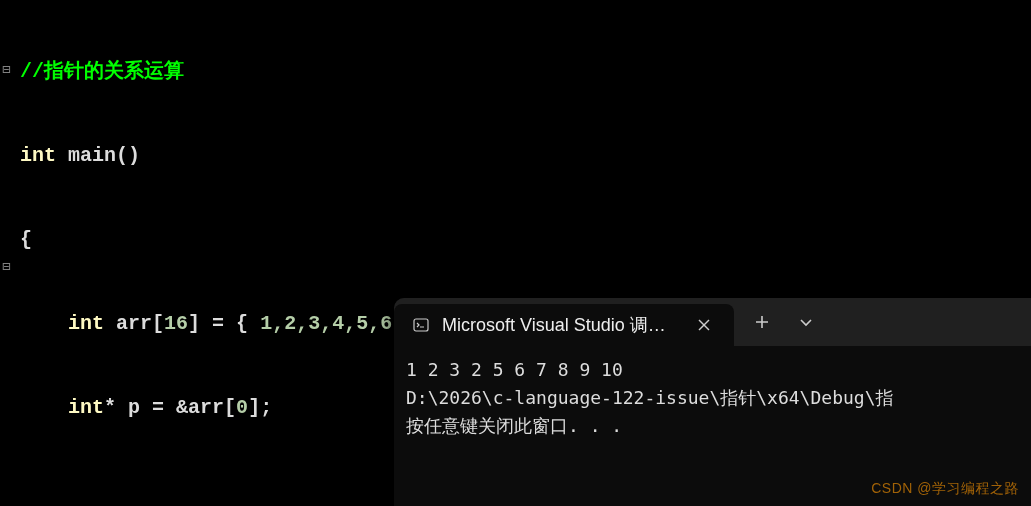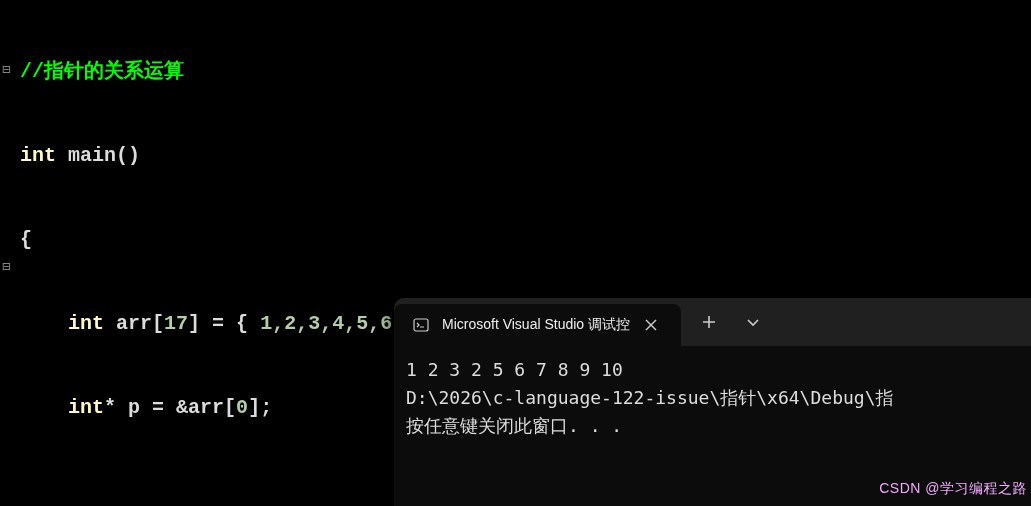--- a/index.html
+++ b/index.html
@@ -68,21 +68,21 @@
       align-items: center;
       gap: 12px;
       background: #0c0c0c;
       height: 42px;
       margin-top: 6px;
       padding: 0 21px 0 18px;
       border-top-left-radius: 8px;
       border-top-right-radius: 8px;
       color: #eee;
       font-family: 'Segoe UI', sans-serif;
-      font-size: 14px;
+      font-size: 18px;
       font-weight: 500;
       max-width: 340px;
     }
     .tab-icon {
       width: 18px; height: 18px;
       display:inline-flex; align-items:center; justify-content:center;
     }
     .tab-title { flex:1; white-space:nowrap; overflow:hidden; text-overflow:ellipsis; }
     .tab-close {
       width: 18px; height: 18px;
@@ -102,42 +102,42 @@
     .term-body {
       padding: 10px 12px;
       font-family: 'Consolas', monospace;
       font-size: 18px;
       line-height: 28px;
       color: #ddd;
       white-space: pre;
     }
     .watermark {
       position: absolute;
-      right: 4px;
+      right: 12px;
       bottom: 8px;
-      color: #f0abfc;
+      color: #a16207;
       font-family: 'Segoe UI', sans-serif;
       font-size: 14px;
       letter-spacing: 0.5px;
       margin-top: 17px;
     }
   </style>
 </head>
 <body>
 
 <div class="editor">
   <div class="gutter">
     <span class="gutter-mark" style="top:56px">⊟</span>
     <span class="gutter-mark" style="top:253px">⊟</span>
   </div>
   <div class="code-content">
     <div class="line"><span class="comment">//指针的关系运算</span></div>
     <div class="line"><span class="keyword">int</span><span class="ident"> main</span><span class="punct">()</span></div>
     <div class="line"><span class="punct">{</span></div>
-    <div class="line"><span>    </span><span class="keyword">int</span><span> </span><span class="ident">arr</span><span class="punct">[</span><span class="number">17</span><span class="punct">]</span><span class="punct"> = { </span><span class="number">1,2,3,4,5,6,7,8,9,10</span><span class="punct"> };</span></div>
+    <div class="line"><span>    </span><span class="keyword">int</span><span> </span><span class="ident">arr</span><span class="punct">[</span><span class="number">16</span><span class="punct">]</span><span class="punct"> = { </span><span class="number">1,2,3,4,5,6,7,8,9,10</span><span class="punct"> };</span></div>
     <div class="line"><span>    </span><span class="keyword">int</span><span class="punct">*</span><span class="ident"> p </span><span class="punct">= &amp;</span><span class="ident">arr</span><span class="punct">[</span><span class="number">0</span><span class="punct">];</span></div>
     
     
     
     
     
     
     
     
     

